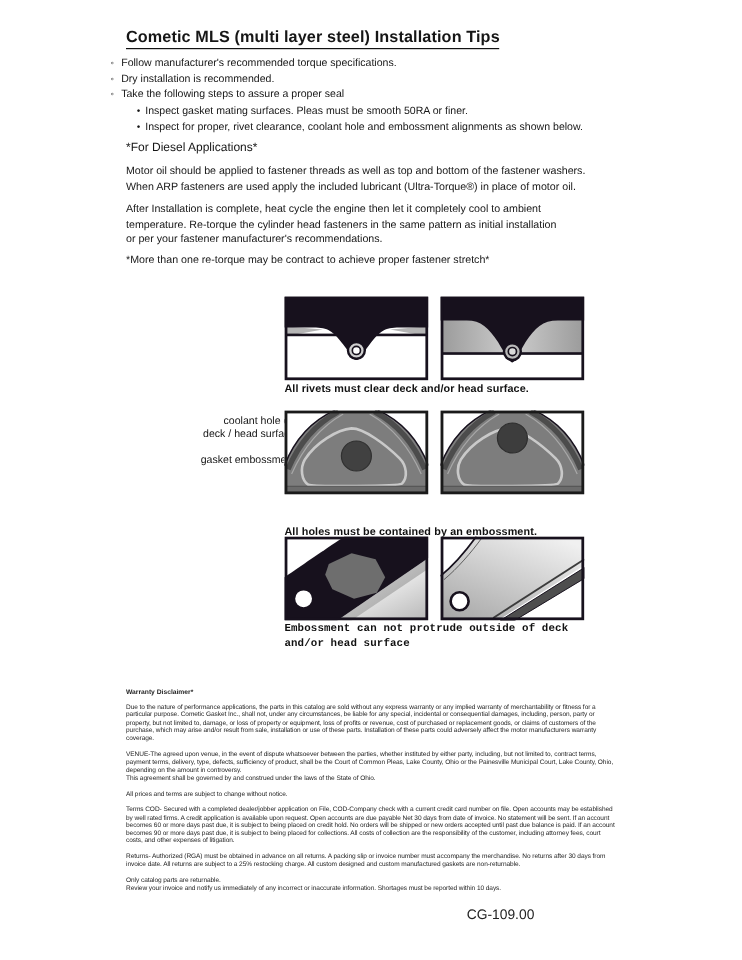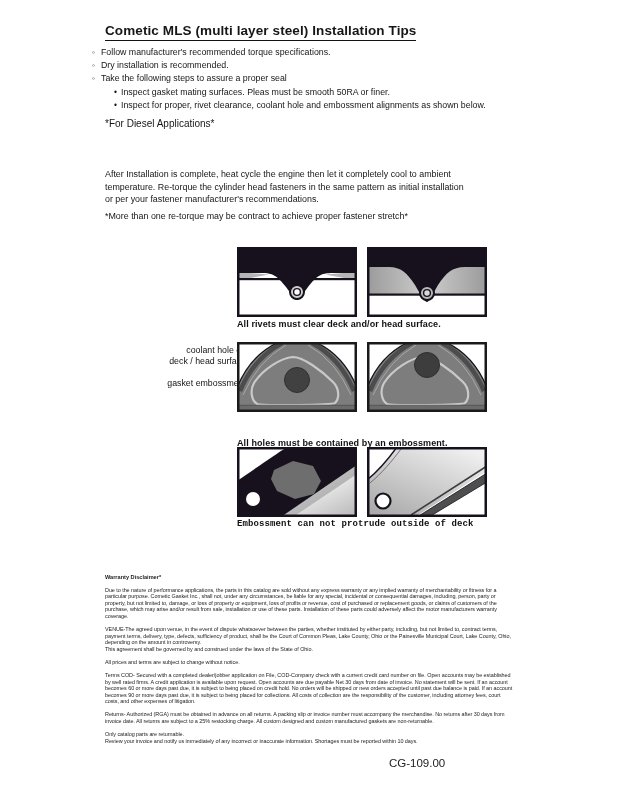--- a/index.html
+++ b/index.html
@@ -61,20 +61,22 @@
       <span class="g">•</span>
       <span class="t">Inspect gasket mating surfaces.  Pleas must be smooth 50RA or finer.</span>
     </div>
     <div class="b sub">
       <span class="g">•</span>
       <span class="t">Inspect for proper, rivet clearance, coolant hole and embossment alignments as shown below.</span>
     </div>
   </div>
 
   <div class="h2">*For Diesel Applications*</div>
+  <div class="para p1">Motor oil should be applied to fastener threads as well as top and bottom of the fastener washers.
+When ARP fasteners are used apply the included lubricant (Ultra-Torque®) in place of motor oil.</div>
   <div class="para p2">After Installation is complete, heat cycle the engine then let it completely cool to ambient
 temperature. Re-torque the cylinder head fasteners in the same pattern as initial installation
 or per your fastener manufacturer's recommendations.</div>
   <div class="para note">*More than one re-torque may be contract to achieve proper fastener stretch*</div>
 
   <div class="dlabel" style="left:297px;top:231px;">RIGHT</div>
   <div class="dlabel" style="left:427px;top:231px;">WRONG</div>
 
   <div class="dbox" style="left:237px;top:247px;">
     <svg viewBox="0 0 120 70">
@@ -203,20 +205,21 @@
       <polygon points="50,70 120,26 120,35 62,70" fill="#4e4e4e" stroke="#17111d" stroke-width="0.8"></polygon>
       <path d="M30,0 C22,11 10,25 0,33" stroke="#17111d" stroke-width="1.4" fill="none"></path>
       <path d="M34,2 C26,13 14,27 3,36" stroke="#5a5a5a" stroke-width="0.8" fill="none"></path>
       <circle cx="16" cy="54" r="7.5" fill="#ffffff" stroke="#17111d" stroke-width="2.2"></circle>
       <rect x="1.25" y="1.25" width="117.5" height="67.5" fill="none" stroke="#17111d" stroke-width="2.5"></rect>
     </svg>
   </div>
 
   <div class="caption" style="top:519px;width:250px;font-family:Liberation Mono, monospace;">
     <div class="l">Embossment can not protrude outside of deck</div>
+    <div class="l">and/or head surface</div>
   </div>
 
   <div class="legal">
     <div class="lh">Warranty Disclaimer*</div>
     <p>Due to the nature of performance applications, the parts in this catalog are sold without any express warranty or any implied warranty of merchantability or fitness for a particular purpose.  Cometic Gasket Inc., shall not, under any circumstances, be liable for any special, incidental or consequential damages, including, person, party or property, but not limited to, damage, or loss of property or equipment, loss of profits or revenue, cost of purchased or replacement goods, or claims of customers of the purchase, which may arise and/or result from sale, installation or use of these parts.  Installation of these parts could adversely affect the motor manufacturers warranty coverage.</p>
     <p class="nogap">VENUE-The agreed upon venue, in the event of dispute whatsoever between the parties, whether instituted by either party, including, but not limited to, contract terms, payment terms, delivery, type, defects, sufficiency of product, shall be the Court of Common Pleas, Lake County, Ohio or the Painesville Municipal Court, Lake County, Ohio, depending on the amount in controversy.</p>
     <p>This agreement shall be governed by and construed under the laws of the State of Ohio.</p>
     <p>All prices and terms are subject to change without notice.</p>
     <p>Terms COD- Secured with a completed dealer/jobber application on File, COD-Company check with a current credit card number on file.  Open accounts may be established by well rated firms.  A credit application is available upon request.  Open accounts are due payable Net 30 days from date of invoice.  No statement will be sent.  If an account becomes 60 or more days past due, it is subject to being placed on credit hold.  No orders will be shipped or new orders accepted until past due balance is paid.  If an account becomes 90 or more days past due, it is subject to being placed for collections.  All costs of collection are the responsibility of the customer, including attorney fees, court costs, and other expenses of litigation.</p>
     <p>Returns- Authorized (RGA) must be obtained in advance on all returns.  A packing slip or invoice number must accompany the merchandise.  No returns after 30 days from invoice date.  All returns are subject to a 25% restocking charge.  All custom designed and custom manufactured gaskets are non-returnable.</p>

